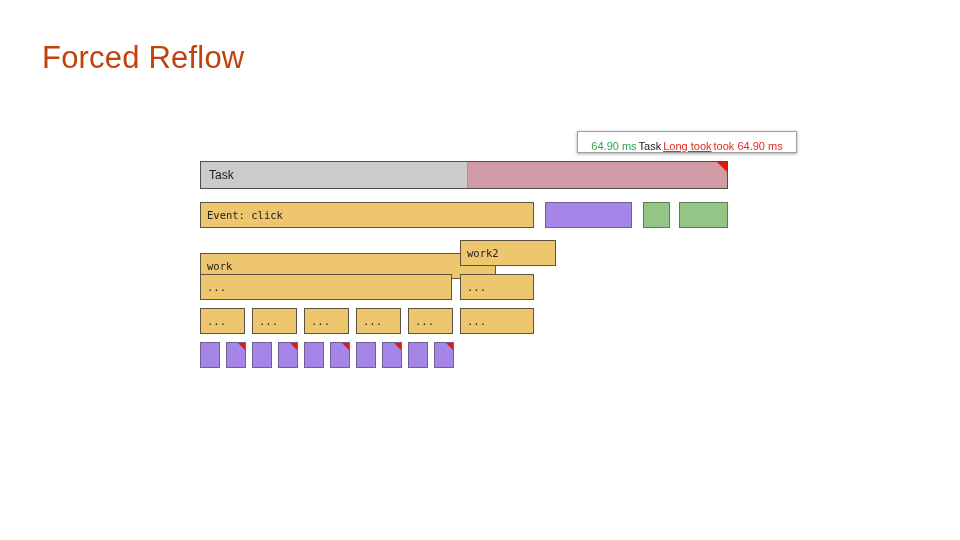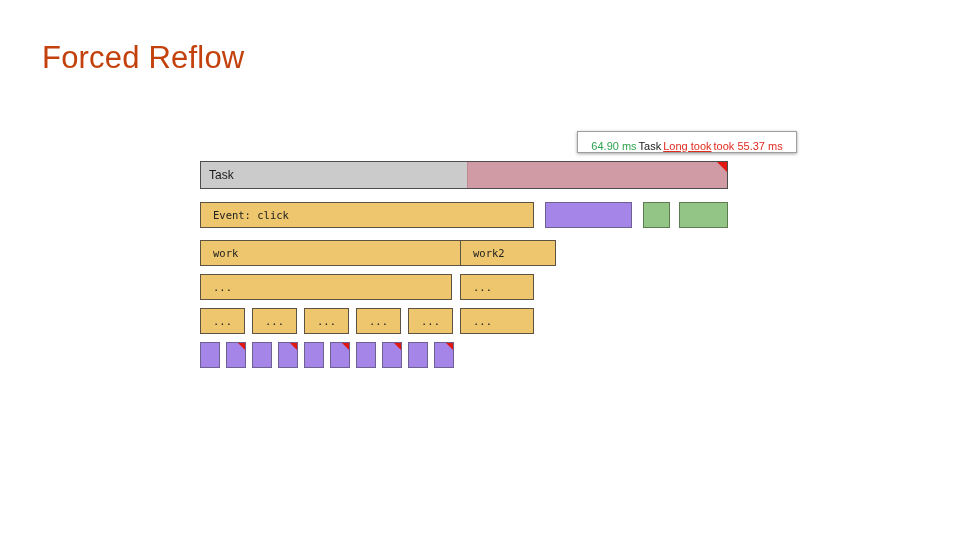--- a/index.html
+++ b/index.html
@@ -22,53 +22,53 @@
             border:1px solid var(--border-dark);display:flex;align-items:center;}
   .task-label{font-size:12px;color:#1c1c1c;padding-left:8px;position:relative;z-index:2;}
   .task-pink{position:absolute;top:0;bottom:0;right:0;background:var(--task-pink);
              border-left:1px solid #c08a95;}
   
   .bar{position:absolute;box-sizing:border-box;border:1px solid;display:flex;align-items:center;overflow:visible;}
   .bar.yellow{background:var(--yellow);border-color:var(--border-yellow);}
   .bar.purple{background:var(--purple);border-color:var(--border-purple);}
   .bar.green{background:var(--green);border-color:var(--border-green);}
   .bar-label{font-family:"DejaVu Sans Mono","Liberation Mono",monospace;font-size:10.5px;
-             color:#222;padding-left:12px;white-space:nowrap;}
+             color:#222;padding-left:6px;white-space:nowrap;}
   .flag{position:absolute;top:0;right:0;width:0;height:0;
         border-top:7px solid var(--red-flag);border-left:7px solid transparent;}
   .flag-lg{border-top-width:10px;border-left-width:10px;}
 </style>
 </head>
 <body>
 
 <div class="slide">
 
   <h1 class="title">Forced Reflow</h1>
 
   <div class="tooltip">
     <span class="t-green">64.90 ms</span>
     <span class="t-dark">Task</span>
     <span class="t-red t-link">Long took</span>
-    <span class="t-red">took 55.37 ms</span>
+    <span class="t-red">took 64.90 ms</span>
   </div>
 
   <div class="task-bar" id="task-bar" style="left: 200px; top: 161px; width: 528px; height: 28px;">
     <div class="task-pink" id="task-pink" style="width: 49.2%;"></div>
     <span class="task-label">Task</span>
     <div class="flag flag-lg"></div>
   </div>
 
   <div id="flame-chart">
       <div class="bar yellow" style="left: 200px; top: 202px; width: 334px; height: 26px;">
         <span class="bar-label">Event: click</span>
       </div>
       <div class="bar purple" style="left: 545px; top: 202px; width: 87px; height: 26px;"></div>
       <div class="bar green" style="left: 643px; top: 202px; width: 27px; height: 26px;"></div>
       <div class="bar green" style="left: 679px; top: 202px; width: 49px; height: 26px;"></div>
-      <div class="bar yellow" style="left: 200px; top: 240px; width: 296px; height: 26px;">
+      <div class="bar yellow" style="left: 200px; top: 253px; width: 296px; height: 26px;">
         <span class="bar-label">work</span>
       </div>
       <div class="bar yellow" style="left: 460px; top: 240px; width: 96px; height: 26px;">
         <span class="bar-label">work2</span>
       </div>
       <div class="bar yellow" style="left: 200px; top: 274px; width: 252px; height: 26px;">
         <span class="bar-label">...</span>
       </div>
       <div class="bar yellow" style="left: 460px; top: 274px; width: 74px; height: 26px;">
         <span class="bar-label">...</span>

